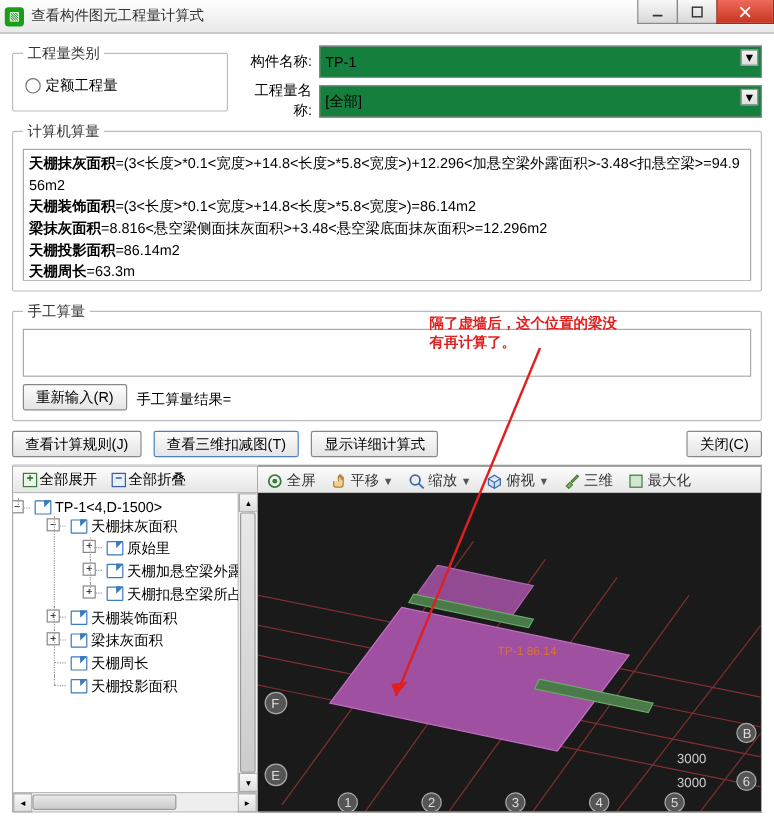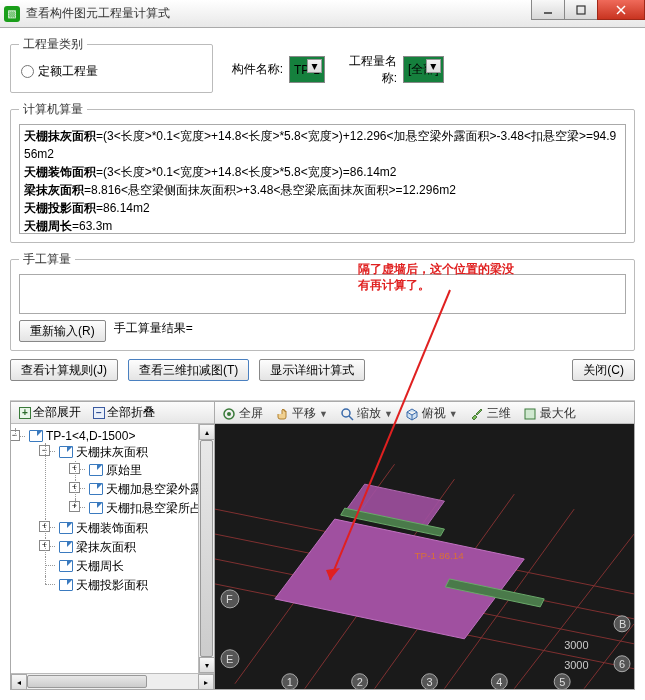--- a/index.html
+++ b/index.html
@@ -8,35 +8,35 @@
 .titlebar .appicon{width:16px;height:16px;background:#1a9e1a;border-radius:3px;display:flex;align-items:center;justify-content:center;color:#fff;font-size:10px;margin-right:6px}
 .titlebar .title{flex:1;color:#333}
 .winbtns{display:flex;position:absolute;right:0;top:0}
 .winbtn{width:34px;height:20px;display:flex;align-items:center;justify-content:center;border:1px solid #888;border-top:none;background:linear-gradient(#f8f8f8,#d8d8d8);margin-left:-1px}
 .winbtn.close{background:linear-gradient(#ef6a5a,#c83420);color:#fff;width:48px;border-color:#a02818}
 .winbtn svg{width:10px;height:10px}
 .content{padding:8px 10px}
 fieldset{border:1px solid #bbb;padding:6px 8px 8px;margin-bottom:8px;border-radius:2px}
 legend{padding:0 4px;color:#333}
 .row1{display:flex;gap:10px}
-.qtytype{width:203px}
+.qtytype{width:180px}
 .radios{display:flex;gap:12px;padding:4px 2px}
 .radios label{display:flex;align-items:center;gap:4px;cursor:pointer}
-.rightfields{flex:1;display:flex;flex-direction:row;gap:12px;padding-top:2px}
+.rightfields{flex:1;display:flex;flex-direction:column;gap:2px;padding-top:2px}
 .fieldrow{display:flex;align-items:center;gap:6px}
 .fieldrow .lbl{width:60px;text-align:right}
 .combo{flex:1;height:27px;border:1px solid #888;background:#15803d;display:flex;align-items:center;padding:0 4px;position:relative}
 .combo .caret{position:absolute;right:2px;top:2px;width:15px;height:14px;background:linear-gradient(#f4f4f4,#ddd);border:1px solid #999;display:flex;align-items:center;justify-content:center}
 .calcbox{height:110px;border:1px solid #aaa;background:#fff;overflow:auto;padding:2px 4px;font-family:SimSun,monospace;line-height:1.5}
 .calcbox .line{white-space:normal;word-break:break-all}
 .calcbox b{font-weight:700}
 .manualbox{height:40px;border:1px solid #aaa;background:#fff}
-.manualrow{display:flex;align-items:flex-start;gap:8px;margin-top:6px}
+.manualrow{display:flex;align-items:flex-end;gap:8px;margin-top:6px}
 .btn{height:22px;padding:0 10px;border:1px solid #888;background:linear-gradient(#fdfdfd,#e4e4e4);border-radius:2px;cursor:pointer;display:inline-flex;align-items:center}
-.btnrow{display:flex;gap:10px;margin-bottom:19px}
+.btnrow{display:flex;gap:10px;margin-bottom:6px}
 .btnrow .spacer{flex:1}
 .splitpane{display:flex;height:290px;border-top:1px solid #ccc}
 .treepane{width:205px;border:1px solid #aaa;display:flex;flex-direction:column;background:#fff}
 .treetoolbar{height:22px;background:linear-gradient(#fcfcfc,#e6e6e6);border-bottom:1px solid #bbb;display:flex;align-items:center;padding:0 4px;gap:4px}
 .tbtn{display:flex;align-items:center;gap:2px;padding:1px 4px;cursor:pointer}
 .tbtn .ico{width:12px;height:12px;display:inline-flex;align-items:center;justify-content:center;border:1px solid #3a7a3a;background:#eaf6ea;color:#2a6a2a;font-weight:700;font-size:10px;line-height:1}
 .tbtn .ico.minus{border-color:#3a5aa0;background:#eaf0fa;color:#2a4a90}
 .tree{flex:1;overflow:auto;padding:4px 2px}
 .tree ul{list-style:none;padding-left:16px}
 .tree>ul{padding-left:2px}

